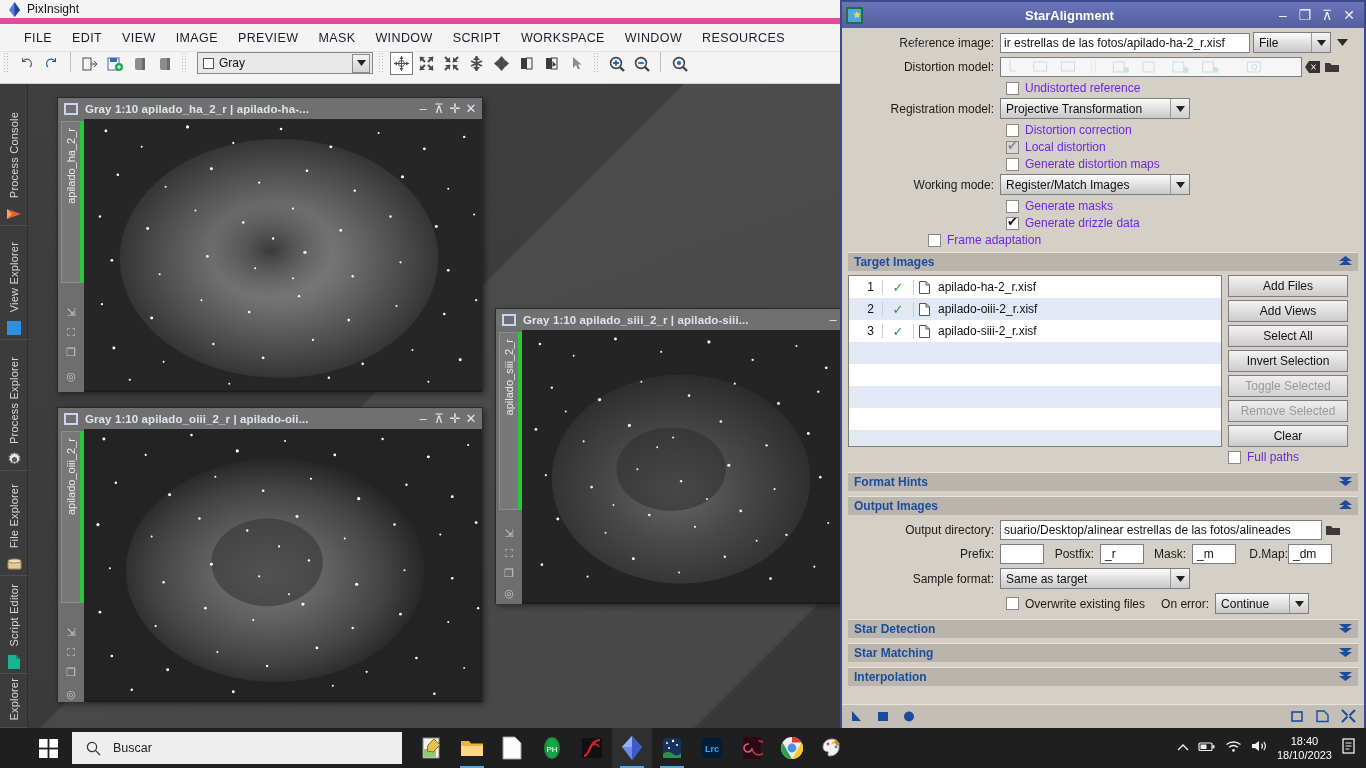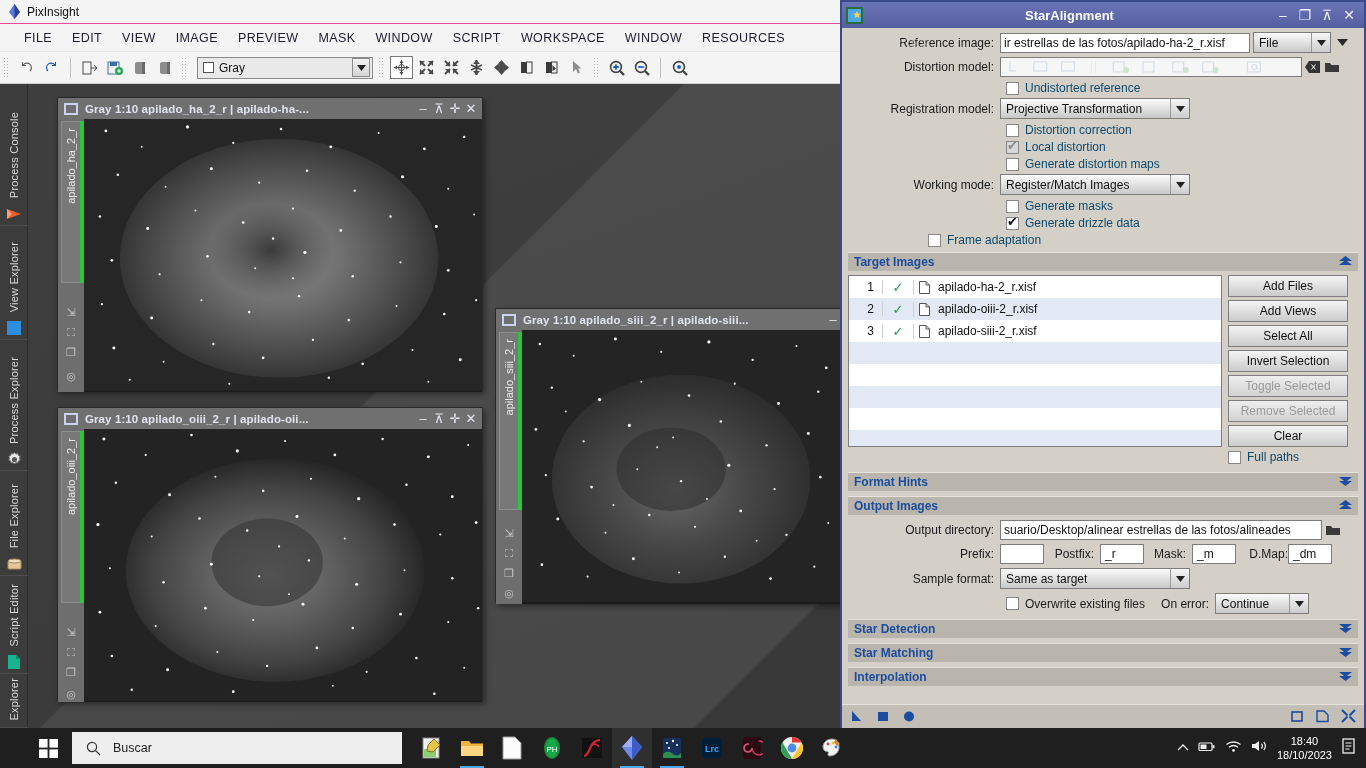--- a/index.html
+++ b/index.html
@@ -7,39 +7,39 @@
     width: 1366px; height: 768px; overflow: hidden;
     font-family: "Liberation Sans", sans-serif;
     background: #3c3c3c;
   }
   #root { position: relative; width: 1366px; height: 768px; }
 
   
   .app-titlebar {
     position: absolute; left: 0; top: 0; width: 1366px; height: 24px;
     background: #f4f4f4; display: flex; align-items: center; padding-left: 8px;
-    border-bottom: 1px solid #ec4899;
+    border-bottom: 6px solid #ec4899;
   }
   .pi-logo { width: 13px; height: 15px; margin-right: 6px; flex: 0 0 auto; }
   .app-title-text { font-size: 12px; color: #111; }
 
   .menubar {
     position: absolute; left: 0; top: 24px; width: 1366px; height: 28px;
     background: #f4f4f4; display: flex; align-items: center;
     border-bottom: 1px solid #e4e4e4;
   }
   .menubar .mi {
     font-size: 12.5px; color: #1c1c2e; padding: 4px 10px; letter-spacing: .4px;
     white-space: nowrap;
   }
   .menubar .mi:first-child { margin-left: 14px; }
 
   .toolbar {
     position: absolute; left: 0; top: 52px; width: 1366px; height: 32px;
-    background: #f4f4f4; display: flex; align-items: center; gap: 2px;
+    background: #f4f4f4; display: flex; align-items: flex-start; gap: 2px;
     border-bottom: 1px solid #cfcfcf;
   }
   .grip { width: 7px; height: 22px; margin: 0 3px; flex: 0 0 auto;
     background-image: radial-gradient(#aaa 40%, transparent 41%);
     background-size: 3px 3px; opacity:.8; }
   .tbtn { width: 23px; height: 23px; display: flex; align-items: center;
     justify-content: center; flex: 0 0 auto; }
   .tbtn.sel { border: 1px solid #7a7a7a; background: #fff; }
   .tsep { width: 1px; height: 20px; background: #c0c0c0; margin: 0 5px; flex:0 0 auto;}
 
@@ -122,21 +122,21 @@
     border-left: 1px solid #9a9a9a; display: flex; align-items: center; justify-content: center; }
 
   .chkrow { display: flex; align-items: center; margin-bottom: 3px; }
   .chk { width: 13px; height: 13px; background: #fff; border: 1px solid #888;
     margin-right: 6px; flex: 0 0 auto; position: relative; }
   .chk.on::after { content: "✔"; position: absolute; left: 0px; top: -4px;
     font-size: 13px; color: #111; }
   .chk.ond::after { content: "✔"; position: absolute; left: 0px; top: -4px;
     font-size: 13px; color: #8d8d8d; }
   .chk.dis { background: #d8d8d8; }
-  .chkrow .ctext { font-size: 12px; color: #0c4a6e; }
+  .chkrow .ctext { font-size: 12px; color: #6d28d9; }
 
   .sect { height: 19px; background: #b9b5ac; border-top: 1px solid #e6e3dc;
     display: flex; align-items: center; padding: 0 6px; margin-top: 5px; }
   .sect .st { flex: 1; font-size: 12px; font-weight: bold; color: #1b4c9e; }
   .sect .sarrow { color: #1b4c9e; font-size: 11px; }
 
   .tbl { background: #fff; border: 1px solid #7d7d7d; height: 172px; overflow: hidden; }
   .trow { display: flex; height: 22px; align-items: center; font-size: 12px; color: #111; }
   .trow.alt { background: #e2e8f4; }
   .trow .num { width: 34px; text-align: right; padding-right: 8px; border-right: 1px solid #cfcfcf; }

